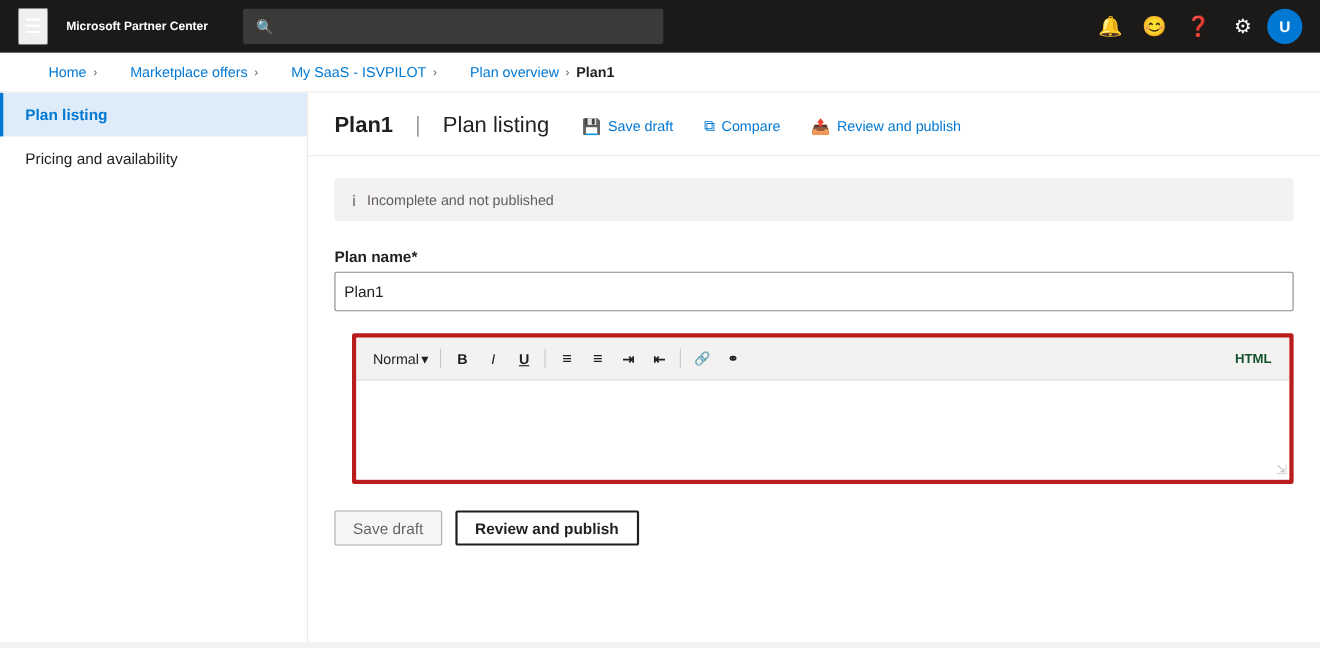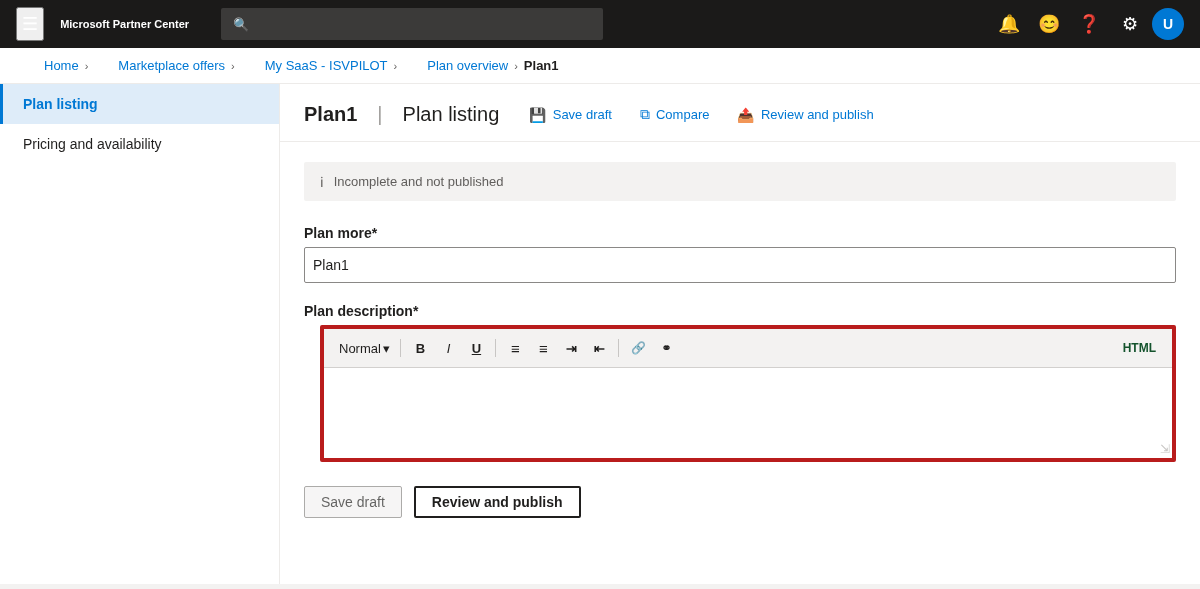--- a/index.html
+++ b/index.html
@@ -399,26 +399,25 @@
 
     <div class="content">
 
       <div class="info-banner">
         <span class="info-icon">ℹ</span>
         <span class="info-text">Incomplete and not published</span>
       </div>
 
 
       <div class="form-group">
-        <label class="form-label">Plan more*</label>
+        <label class="form-label">Plan name*</label>
         <input type="text" class="form-input" value="Plan1" style="">
       </div>
 
       <div class="form-group">
-        <label class="form-label">Plan description*</label>
         <div class="rte-container">
           <div class="rte-toolbar">
             <button class="rte-format-select">
               <span>Normal</span>
               <span>▾</span>
             </button>
             <div class="rte-sep"></div>
             <button class="rte-btn">B</button>
             <button class="rte-btn italic">I</button>
             <button class="rte-btn underline">U</button>

